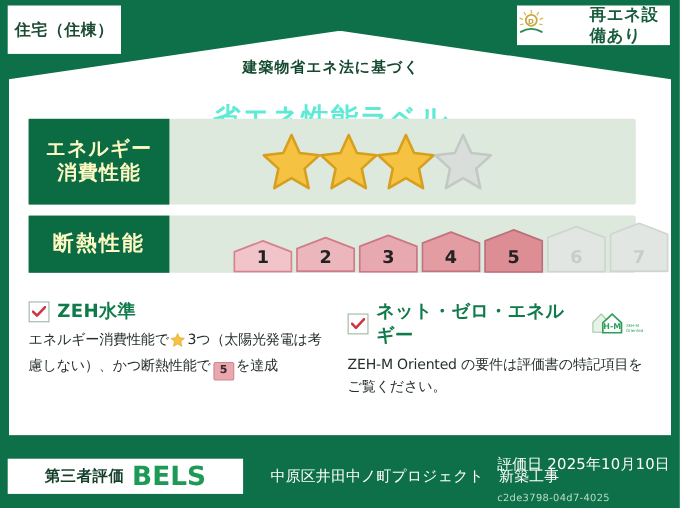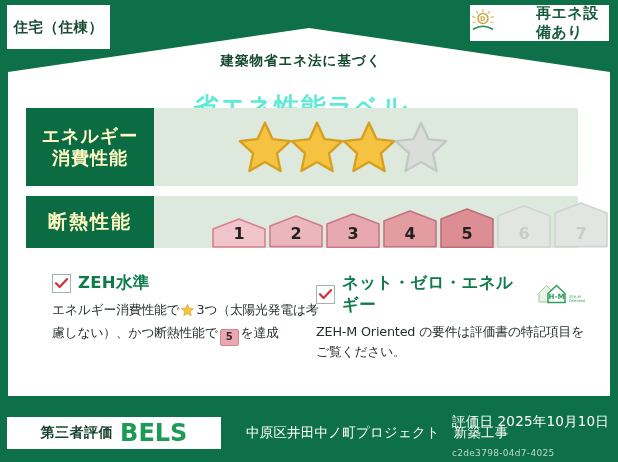--- a/index.html
+++ b/index.html
@@ -57,21 +57,21 @@
     position:relative;display:flex;align-items:flex-end;justify-content:center;
     width:54px;
     font-weight:bold;font-size:16px;color:#222;
   }
   .house svg{display:block;}
   .house span{position:absolute;bottom:5px;left:0;width:100%;text-align:center;}
   .house.off span{color:#c7cdc7;}
 
   
   .col{position:absolute;top:272px;width:272px;}
-  #col-left{left:26px;margin-left:26px;}
+  #col-left{left:26px;}
   #col-right{left:316px;}
 
   .col-head{display:flex;align-items:center;gap:7px;margin-bottom:6px;}
   .cbox{width:17px;height:17px;border:1.4px solid #9fb6a6;background:#fff;
         display:flex;align-items:center;justify-content:center;flex:0 0 auto;}
   .cbox svg{display:block;}
   .col-title{font-size:16.5px;font-weight:bold;color:#0f7a4a;letter-spacing:.3px;}
   #zehm-logo{margin-left:4px;display:flex;align-items:center;}
   .col-text{font-size:12.8px;color:#26302a;line-height:1.55;letter-spacing:-.2px;}
   .inline-star{vertical-align:-3px;margin:0 1px;}

